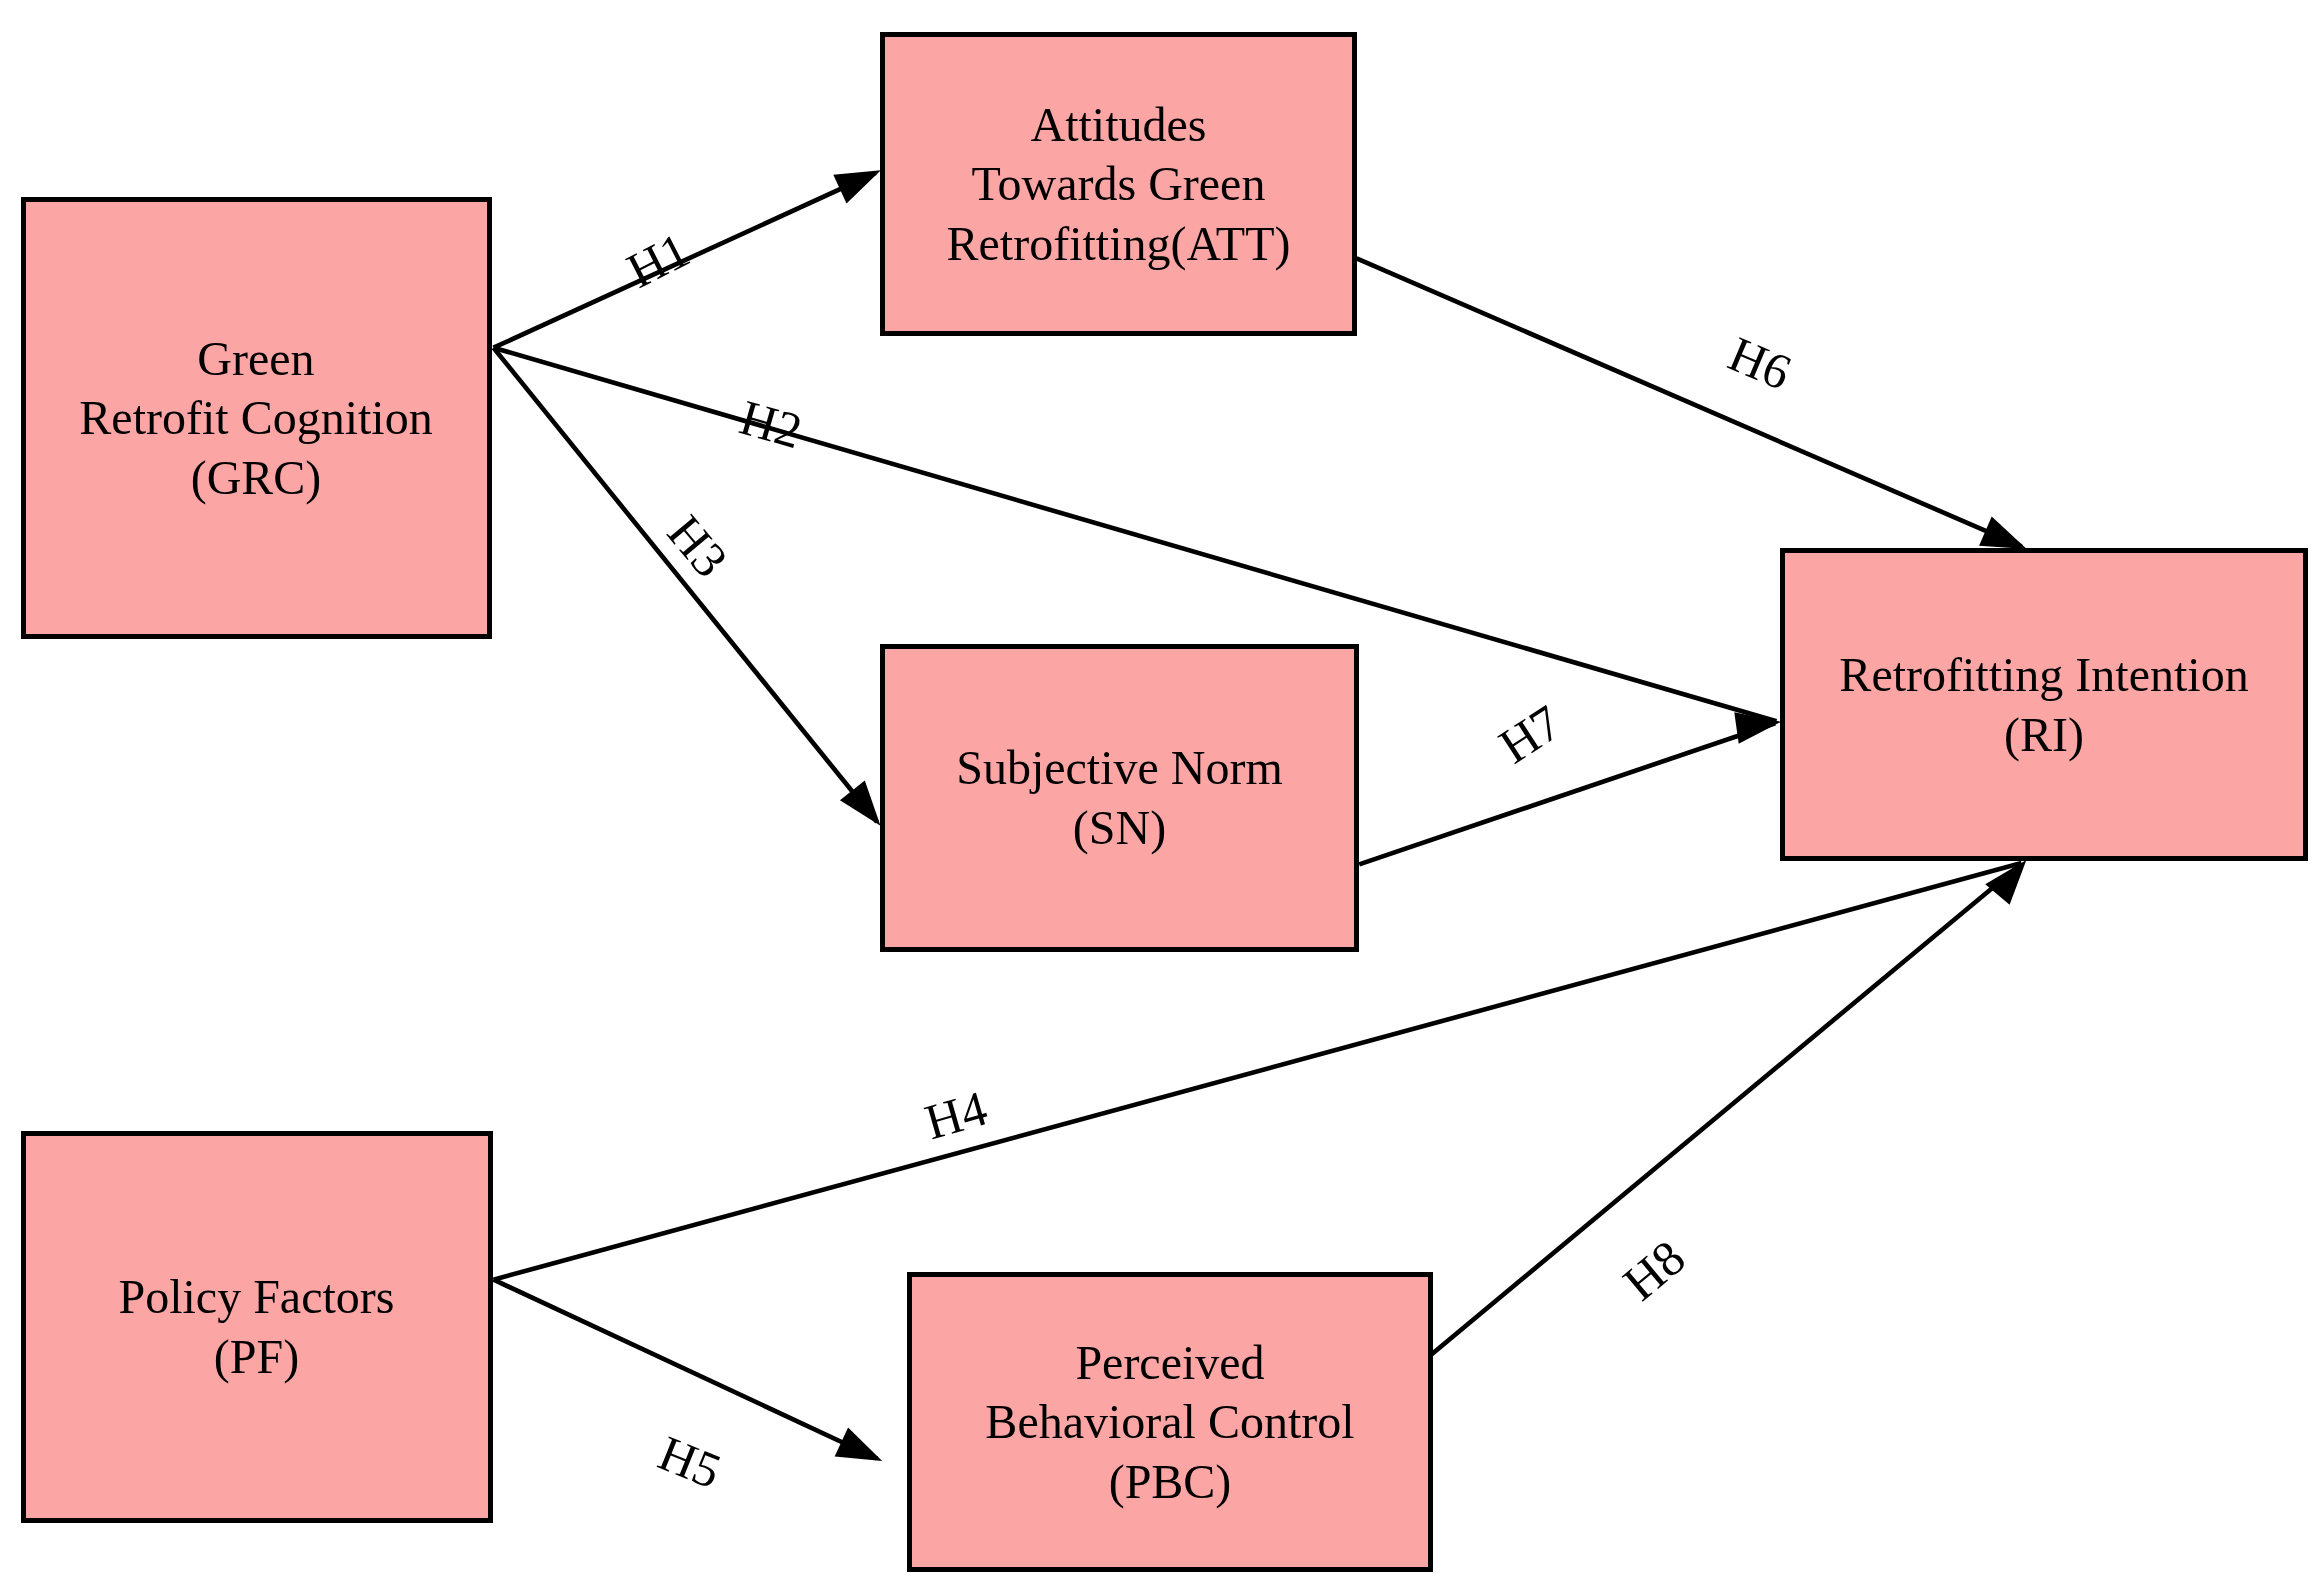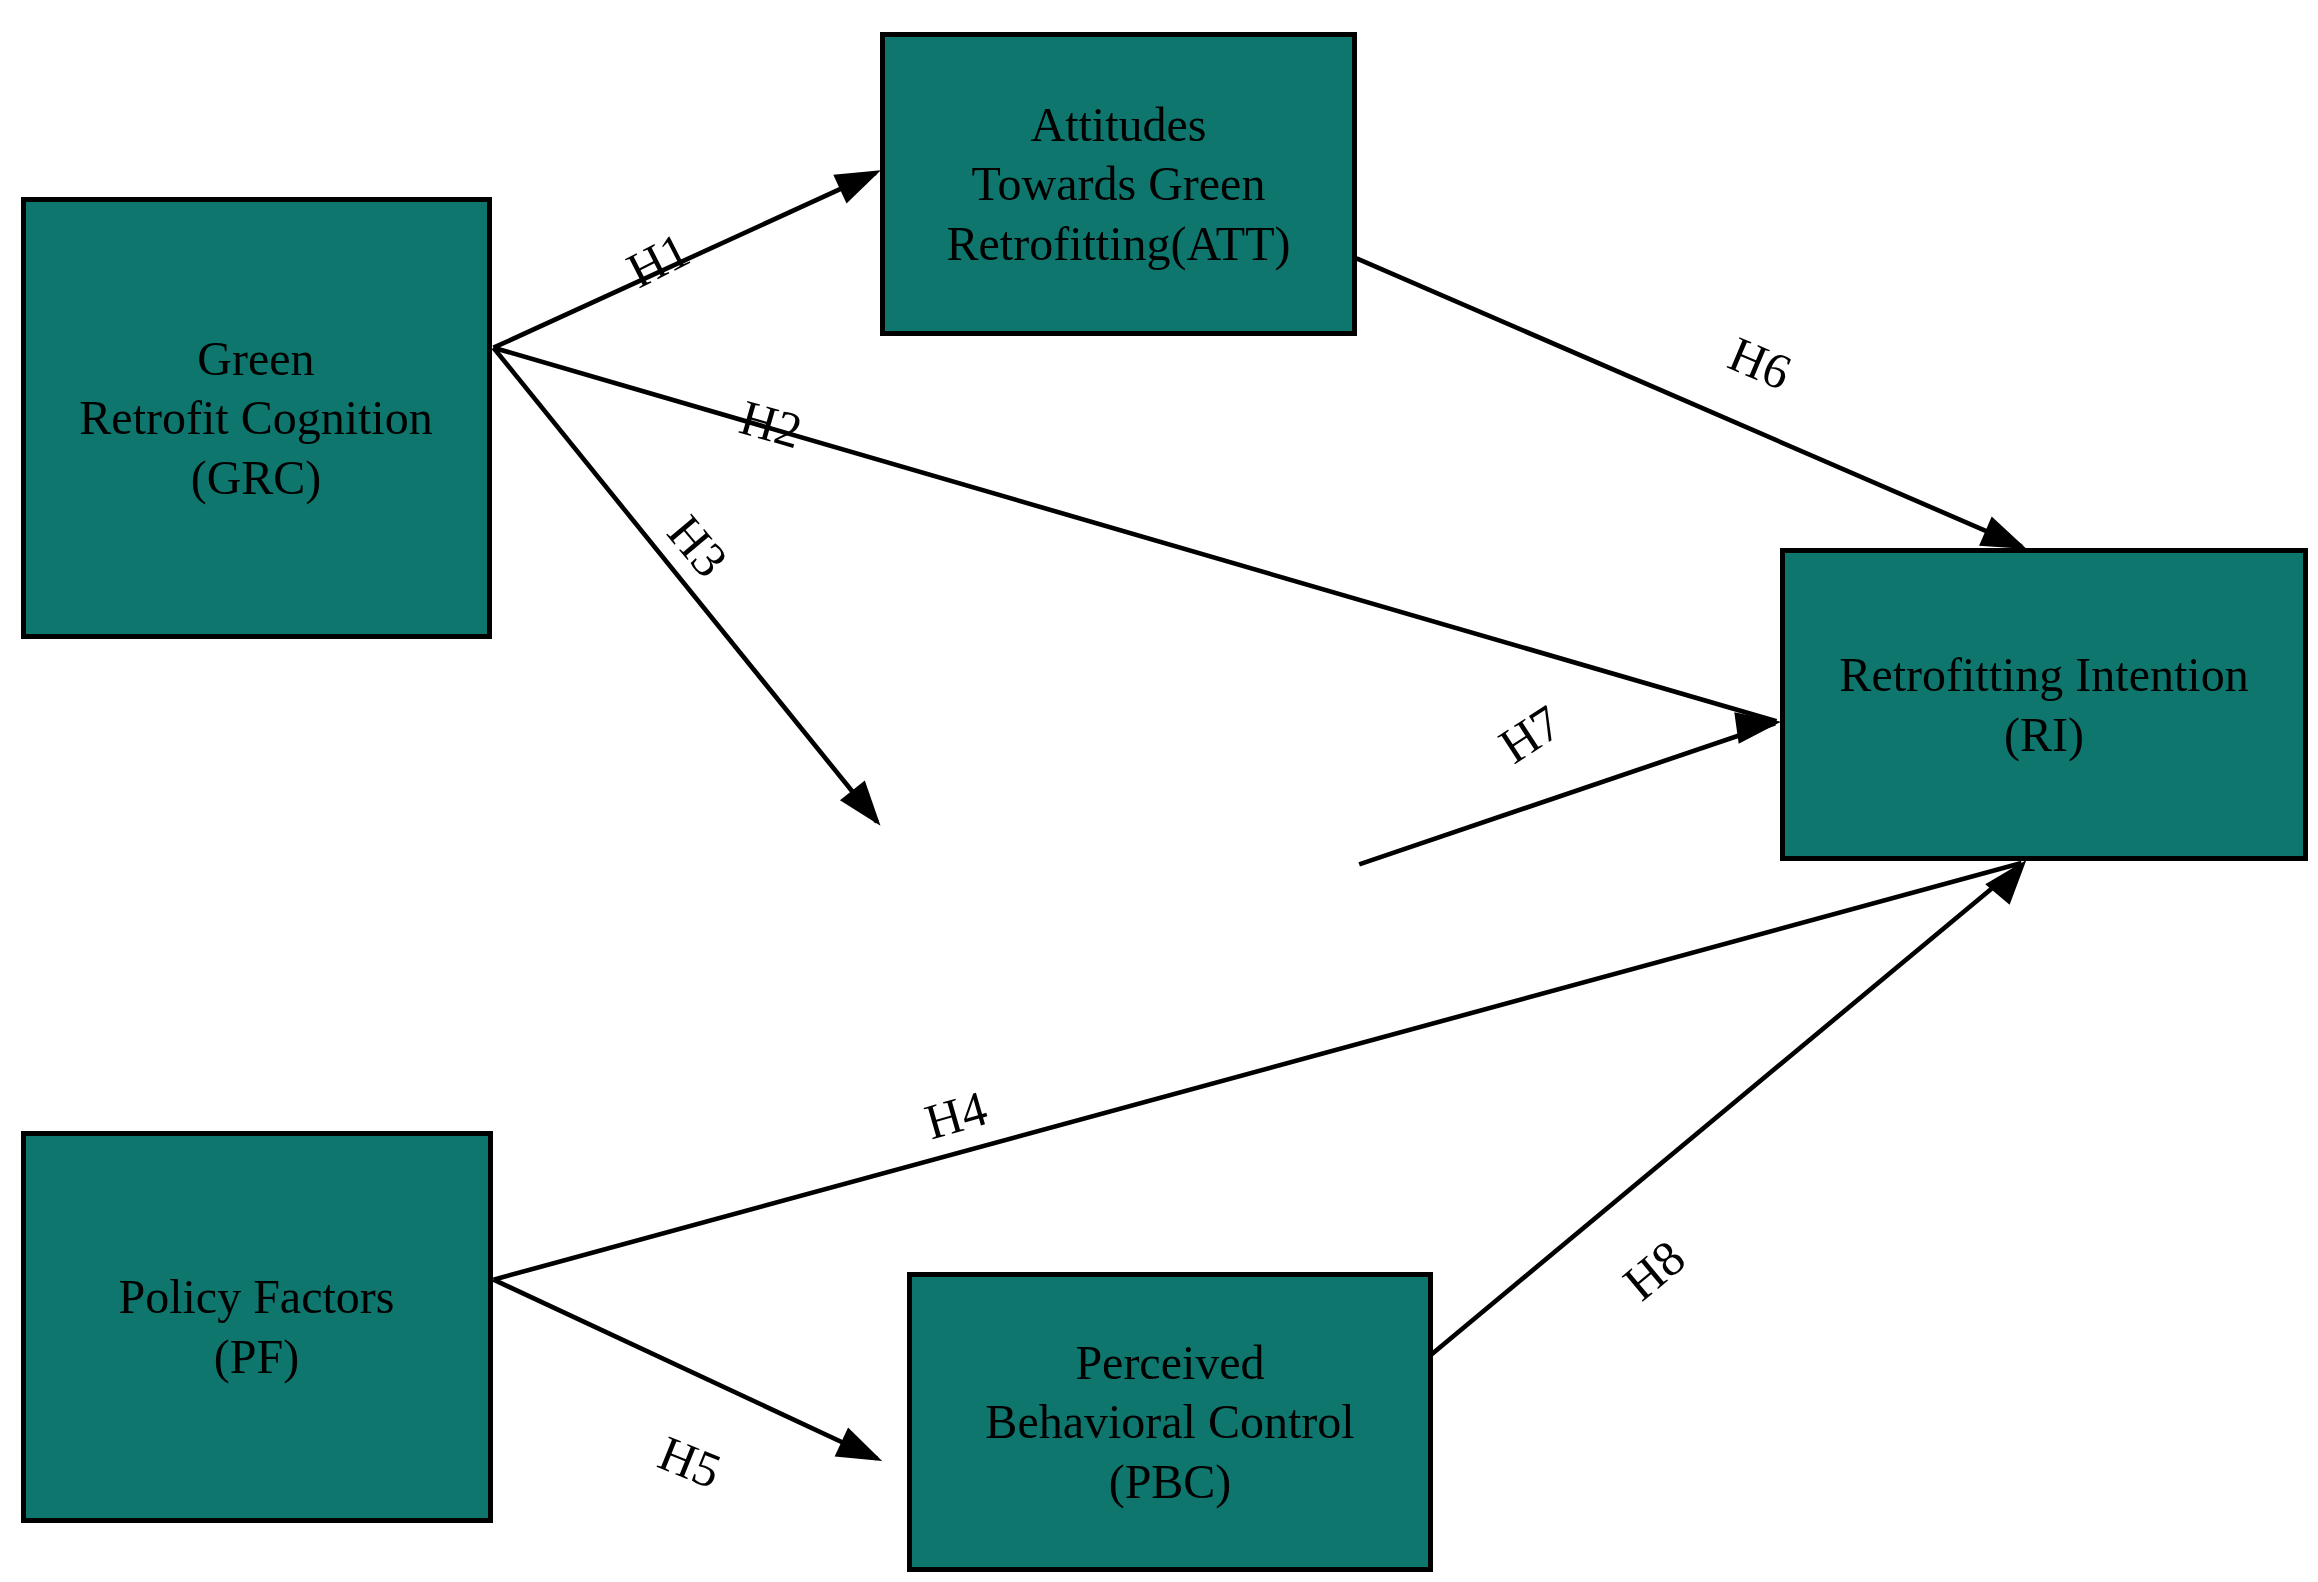--- a/index.html
+++ b/index.html
@@ -11,21 +11,21 @@
     color:#000;
     overflow:hidden;
   }
   #arrow-layer{position:absolute;left:0;top:0;width:2319px;height:1583px;}
   .edge{stroke:#000000;stroke-width:7;fill:none;}
   .head{fill:#000000;stroke:none;}
   .node{
     position:absolute;
     box-sizing:border-box;
     border:5.3px solid #000000;
-    background:#0f766e;
+    background:#fca5a5;
     display:flex;align-items:center;justify-content:center;
   }
   .node-label{
     font-size:48px;
     line-height:1.24;
     text-align:center;
     white-space:pre-line;
   }
   .hlabel{
     position:absolute;
@@ -81,20 +81,24 @@
 Retrofit Cognition
 (GRC)</div>
   </div>
 
   <div class="node" style="left:880px;top:32px;width:477px;height:304px">
     <div class="node-label">Attitudes
 Towards Green
 Retrofitting(ATT)</div>
   </div>
 
+  <div class="node" style="left:880px;top:644px;width:479px;height:308px">
+    <div class="node-label">Subjective Norm
+(SN)</div>
+  </div>
 
   <div class="node" style="left:1780px;top:548px;width:528px;height:313px">
     <div class="node-label">Retrofitting Intention
 (RI)</div>
   </div>
 
   <div class="node" style="left:20.5px;top:1131px;width:472px;height:392px">
     <div class="node-label">Policy Factors
 (PF)</div>
   </div>

